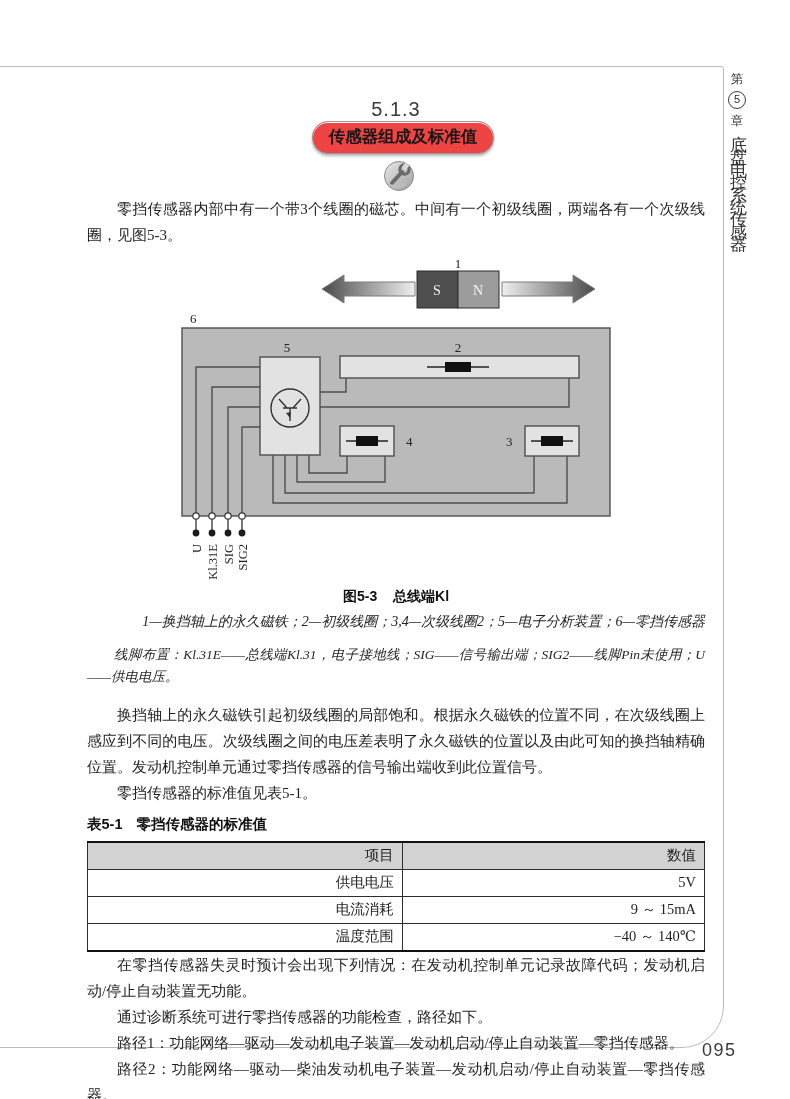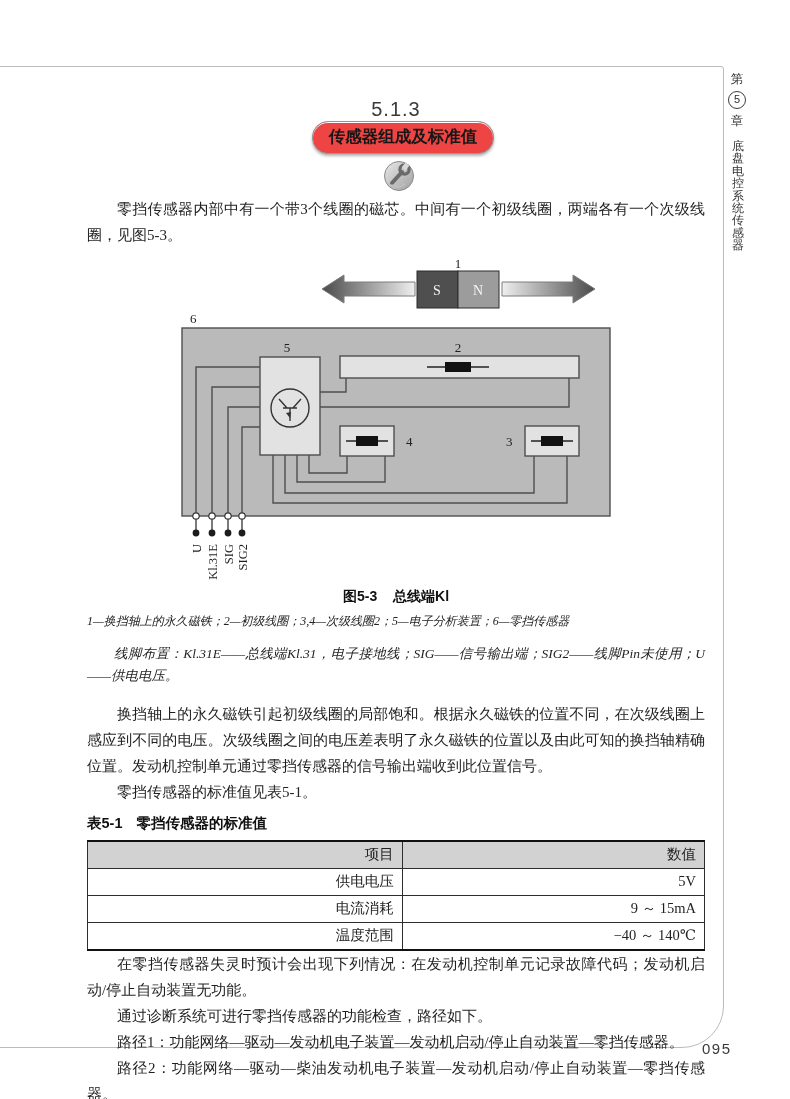--- a/index.html
+++ b/index.html
@@ -7,52 +7,52 @@
        font-family:"Liberation Serif","DejaVu Serif",serif;color:#1f1f1f;}
   
   .frame{position:absolute;left:-12px;top:66px;width:734px;height:980px;
          border:1px solid #bcbcbc;border-radius:2px 3px 42px 0;background:transparent;}
   
   .sidebar{position:absolute;left:726px;top:72px;width:22px;display:flex;flex-direction:column;
            align-items:center;color:#2e2e2e;}
   .sb-char{font-size:12.5px;line-height:14px;font-family:"Liberation Sans",sans-serif;}
   .sb-circle{width:16px;height:16px;border:1px solid #3c3c3c;border-radius:50%;font-size:11px;
              line-height:15px;text-align:center;margin:5px 0;font-family:"Liberation Sans",sans-serif;}
-  .sb-title{margin-top:12px;width:14px;font-size:12px;line-height:12.4px;letter-spacing:0;
+  .sb-title{margin-top:12px;width:14px;font-size:17px;line-height:12.4px;letter-spacing:0;
             word-break:break-all;text-align:right;font-family:"Liberation Sans",sans-serif;color:#333;}
   
   .content{position:absolute;left:87px;top:0;width:618px;}
   .heading{margin-top:98px;display:flex;align-items:center;flex-direction:column;}
   .h-num{font-family:"Liberation Sans",sans-serif;font-size:20px;color:#3a3a3a;letter-spacing:1px;}
   .h-badge{margin-left:14px;padding:4px 16px 5px;background:#ef4444;border:1px solid #979797;
            border-radius:16px;box-shadow:0 2px 3px rgba(0,0,0,.3), inset 0 1px 0 #fff;
            font-family:"Liberation Sans",sans-serif;font-weight:bold;font-size:16.5px;color:#161616;}
   .h-icon{margin-left:8px;margin-top:6px;}
   p.body{font-size:15px;line-height:26px;text-align:justify;text-indent:2em;margin:0;}
   .p1{margin-top:16px;}
   .figure{margin-top:4px;height:334px;position:relative;}
   .fig-caption{text-align:center;font-family:"Liberation Sans",sans-serif;font-weight:bold;
                font-size:14px;color:#111;margin-top:2px;}
   .fig-caption .cap2{margin-left:12px;}
-  .fig-legend{text-align:left;font-style:italic;font-size:12px;color:#222;margin-top:7px;white-space:nowrap;}
+  .fig-legend{text-align:right;font-style:italic;font-size:14px;color:#222;margin-top:7px;white-space:nowrap;}
   .pin-note{font-style:italic;font-size:13.5px;line-height:22px;text-align:justify;text-indent:2em;
             margin-top:13px;color:#1f1f1f;}
   .p2{margin-top:12px;}
   .tbl-title{font-family:"Liberation Sans",sans-serif;font-weight:bold;
              font-size:14.5px;margin-top:9px;color:#111;}
   .tbl-title .cap2{margin-left:10px;}
   table.std{width:100%;border-collapse:collapse;margin-top:7px;
             border-top:2.4px solid #111;border-bottom:2.4px solid #111;}
   table.std th,table.std td{border:1px solid #2d2d2d;text-align:right;font-weight:normal;
             font-size:14.5px;padding:3.5px 8px;}
   table.std th{background:#d2d2d2;}
   table.std .c1{width:51%;}
   .p4{margin-top:14px;}
   .pagenum{position:absolute;left:702px;top:1040px;font-family:"Liberation Sans",sans-serif;
-           font-size:15px;color:#3a3a3a;letter-spacing:1.5px;}
+           font-size:18px;color:#3a3a3a;letter-spacing:1.5px;}
   svg text{font-family:"Liberation Serif",serif;}
 </style>
 </head>
 <body>
 
 <div class="frame"></div>
 
 <div class="sidebar">
   <div class="sb-char">第</div>
   <div class="sb-circle">5</div>

